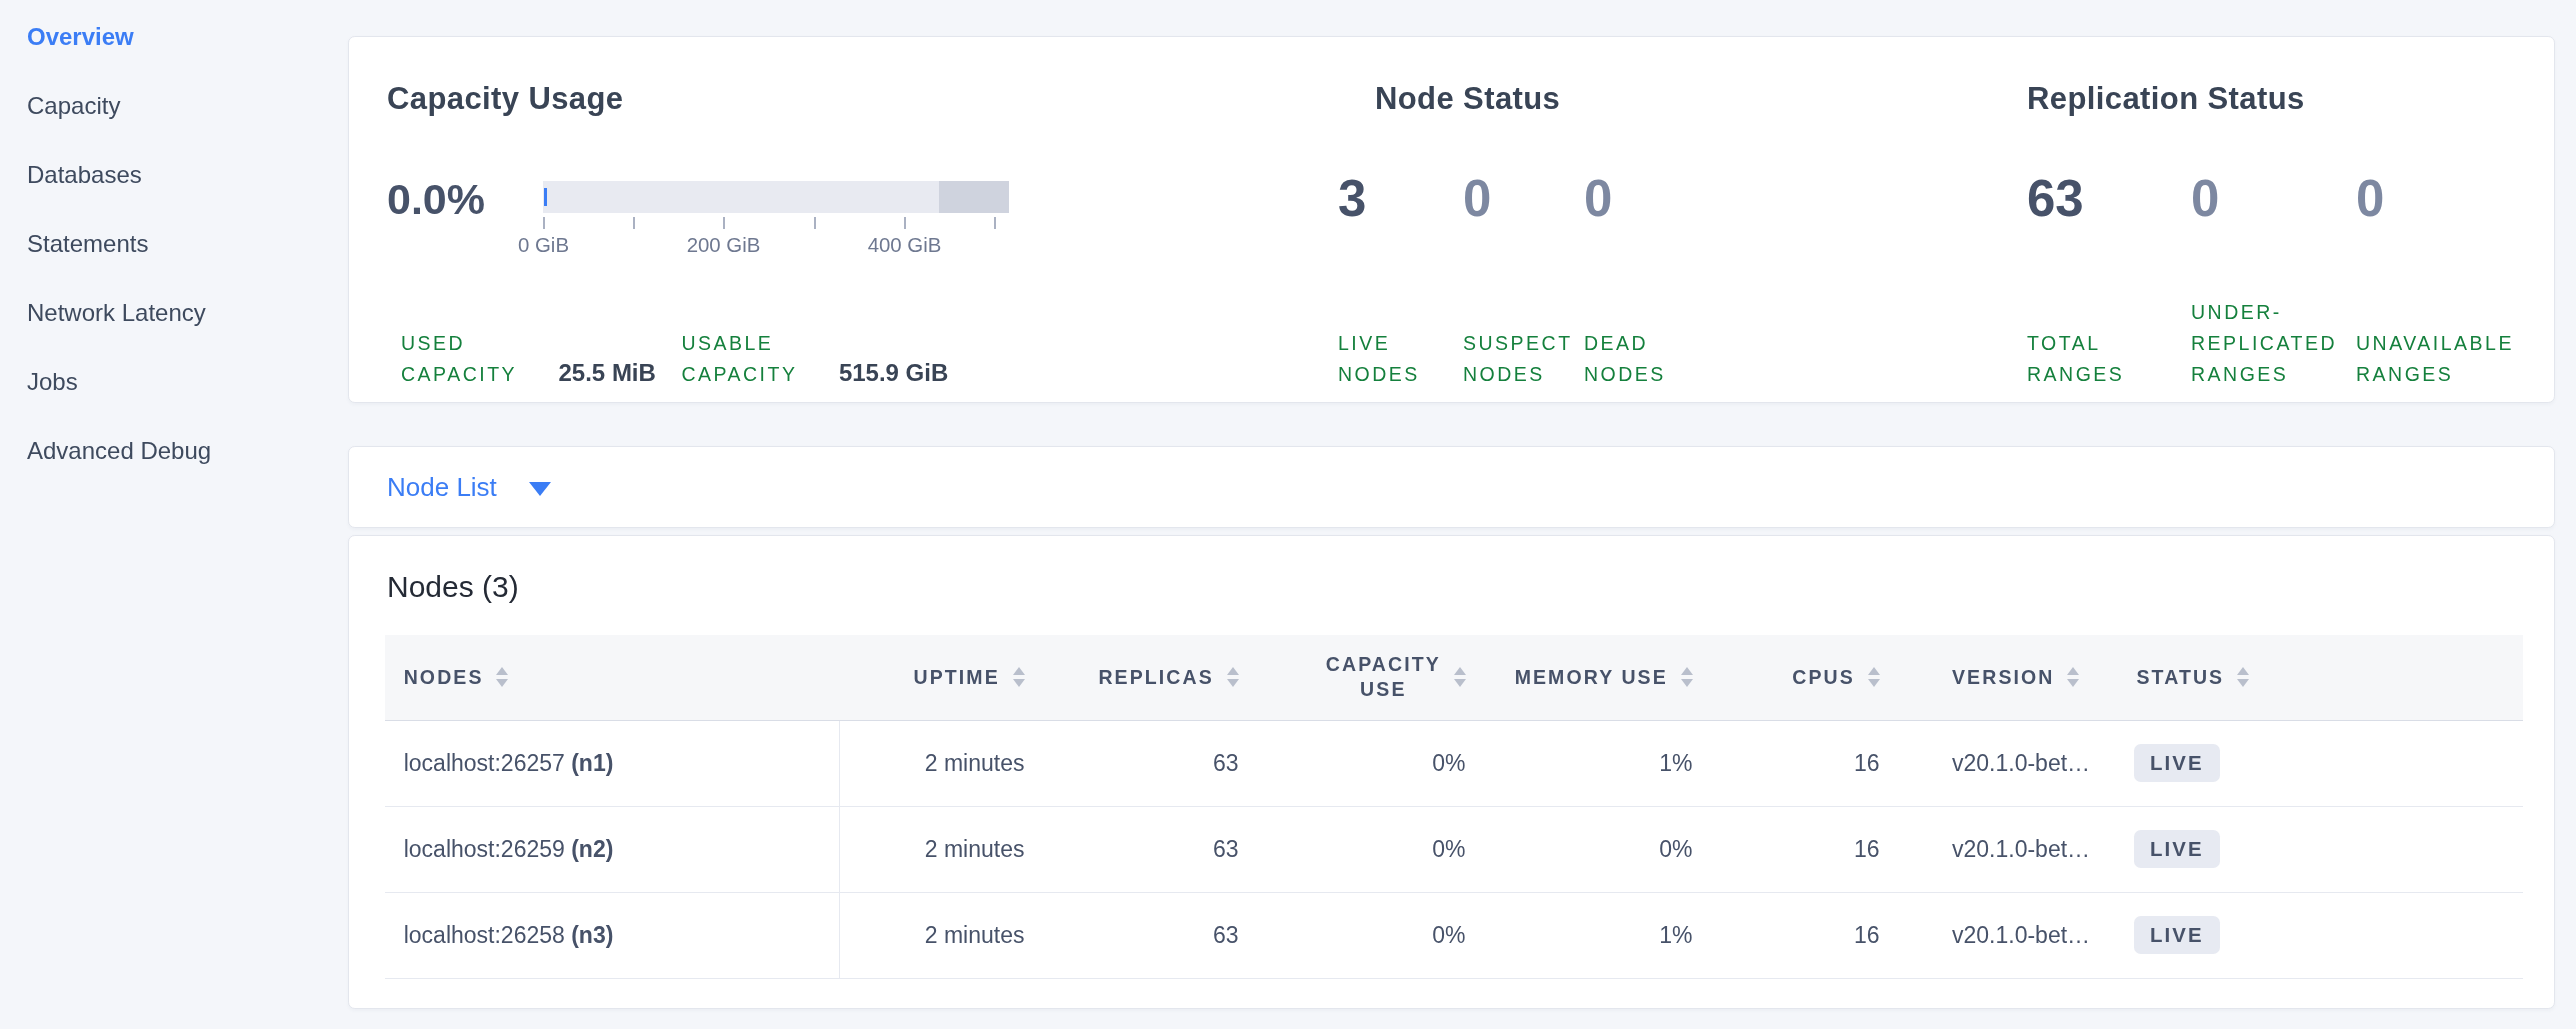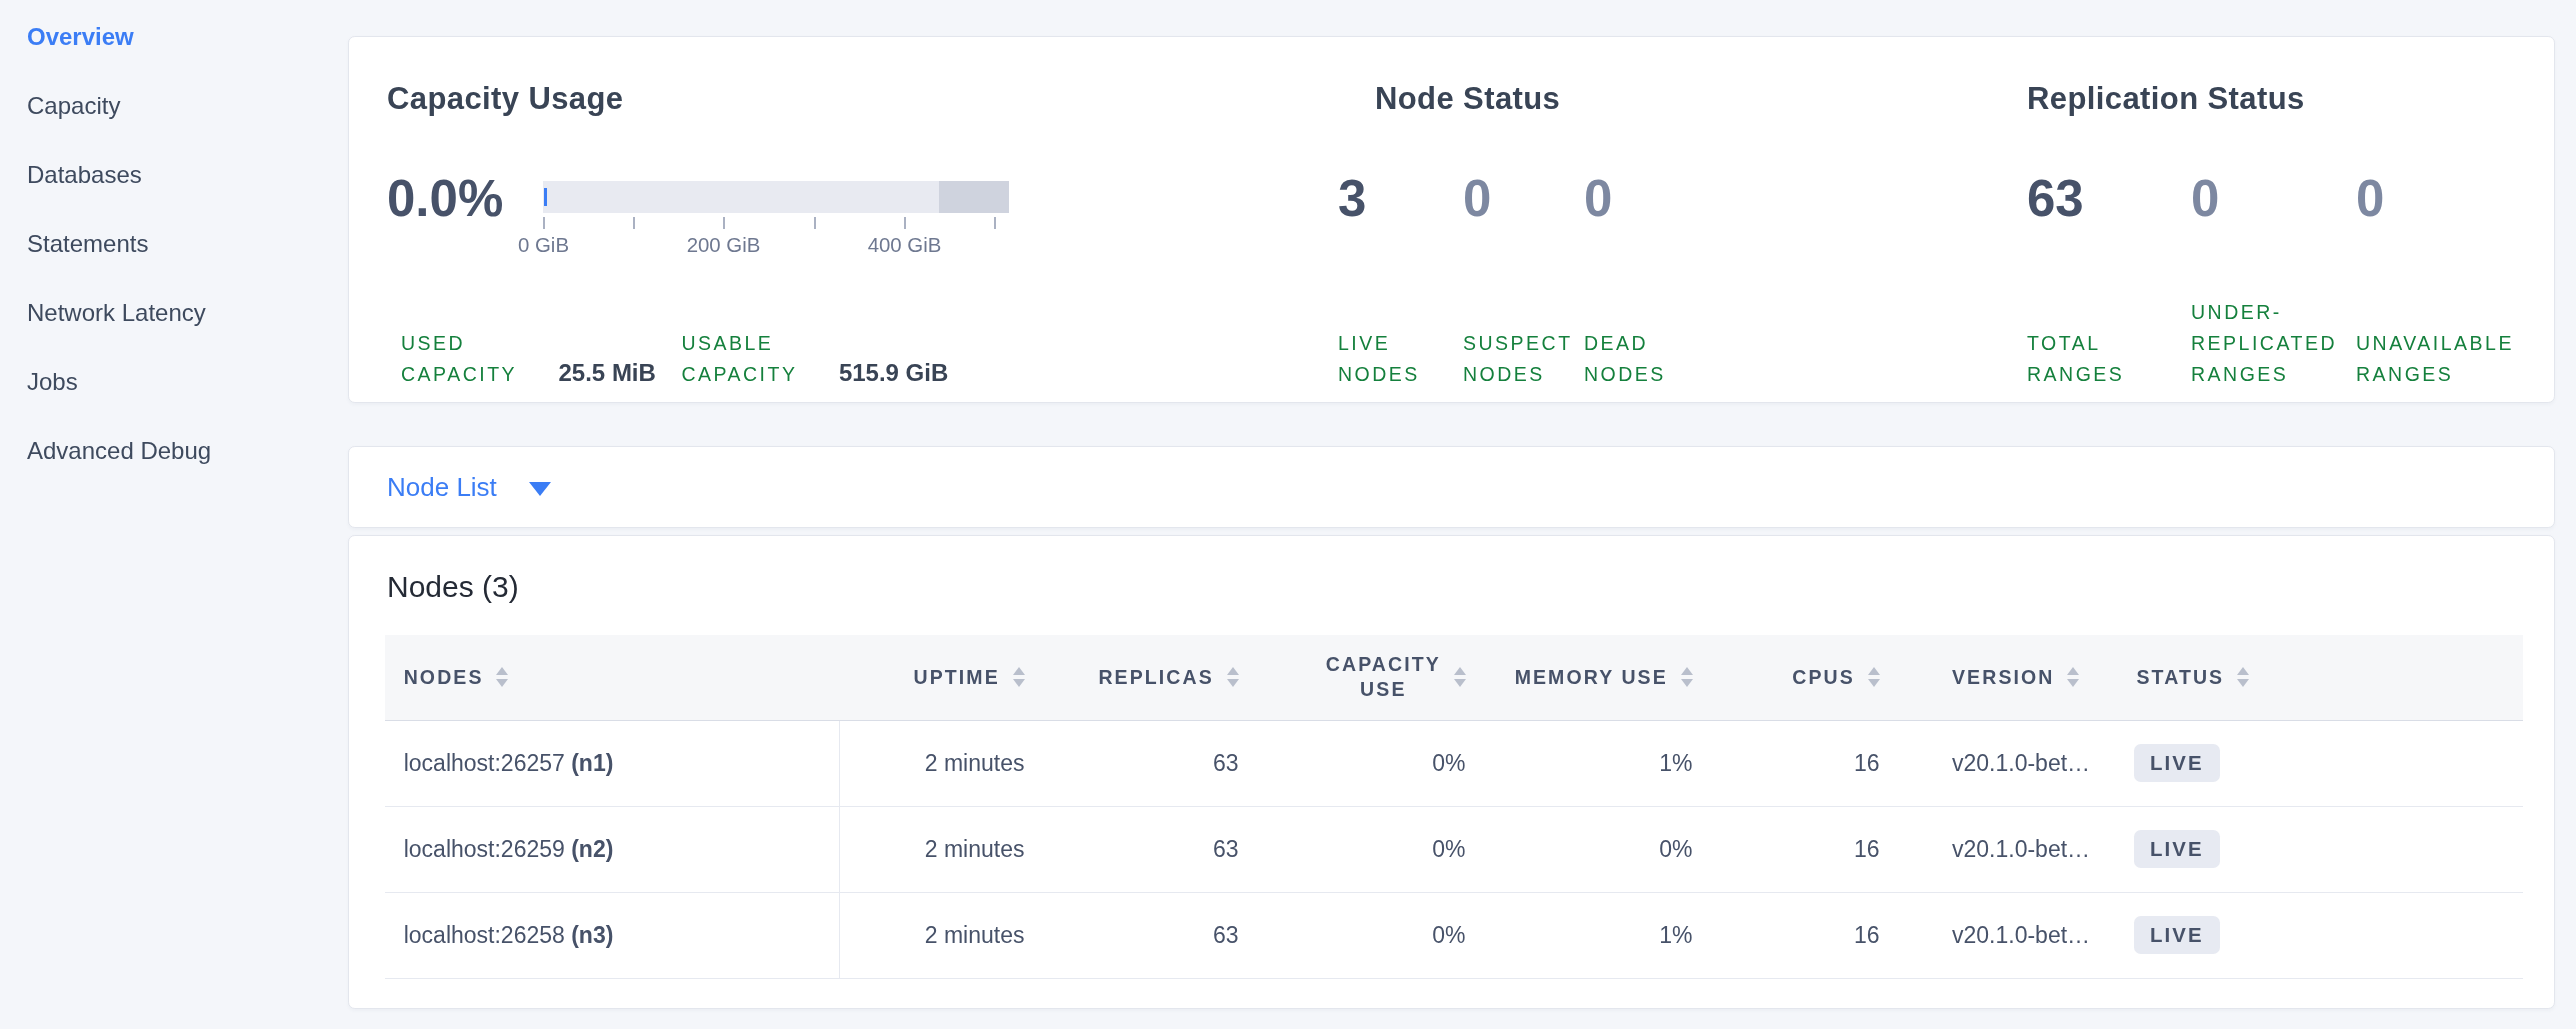--- a/index.html
+++ b/index.html
@@ -35,21 +35,21 @@
   .bignum { font-size:51px; line-height:56px; font-weight:600; color:#7d88a1; }
   .bignum.emph { color:#475269; }
 
   .statlabels { position:absolute; bottom:12px; display:flex; align-items:flex-end; }
   .statlabel {
     font-size:19.5px; line-height:31px; letter-spacing:2.5px;
     color:#15803d; text-transform:uppercase;
   }
 
   
-  #cap-pct { position:absolute; left:38px; top:134px; font-size:51px; line-height:56px; font-weight:600; color:#475269; }
+  #cap-pct { position:absolute; left:38px; top:134px; font-size:43px; line-height:56px; font-weight:600; color:#475269; }
   #cap-chart { position:absolute; left:194px; top:144px; width:466px; }
   #cap-bar { position:relative; width:466px; height:32px; background:#e8eaf1; }
   #cap-bar-dark { position:absolute; right:0; top:0; width:70px; height:32px; background:#cfd3de; }
   #cap-bar-used { position:absolute; left:0.8px; top:6.8px; width:3.4px; height:18.7px; background:#3b7df5; }
   .tickrow { position:relative; height:13.6px; margin-top:4.2px; }
   .tick { position:absolute; top:0; width:1.7px; height:12px; background:#aab1c2; }
   .ticklabels { position:relative; height:25.5px; margin-top:3.4px; }
   .ticklabel { position:absolute; width:119px; text-align:center; font-size:20.4px; color:#6e7890; }
 
   .capstats { position:absolute; left:52px; bottom:12px; display:flex; align-items:center; }

